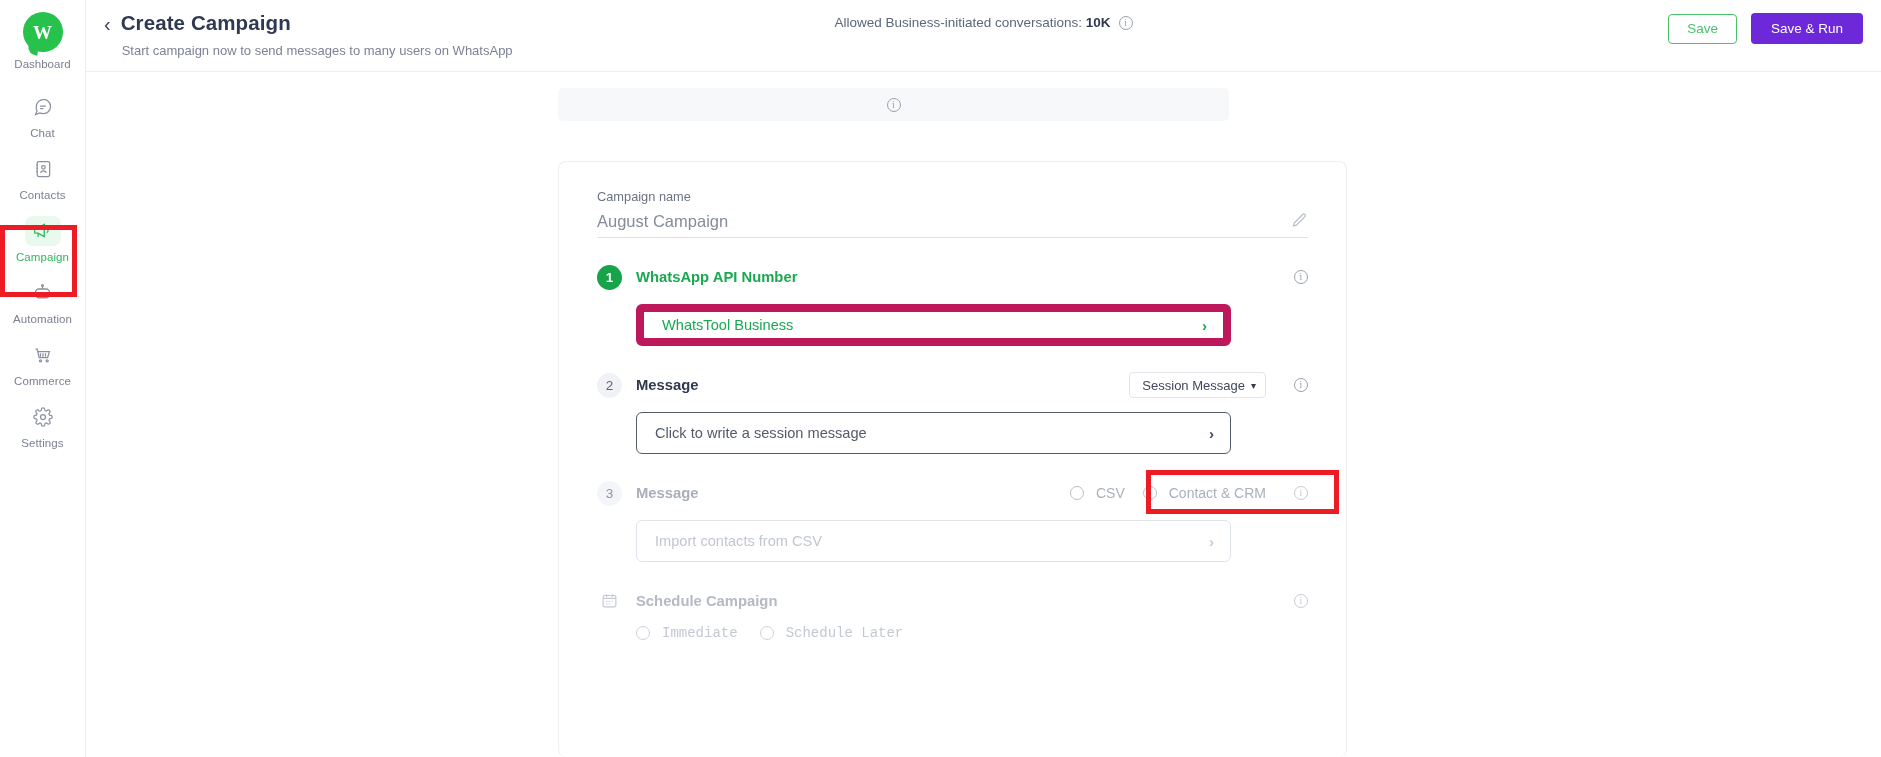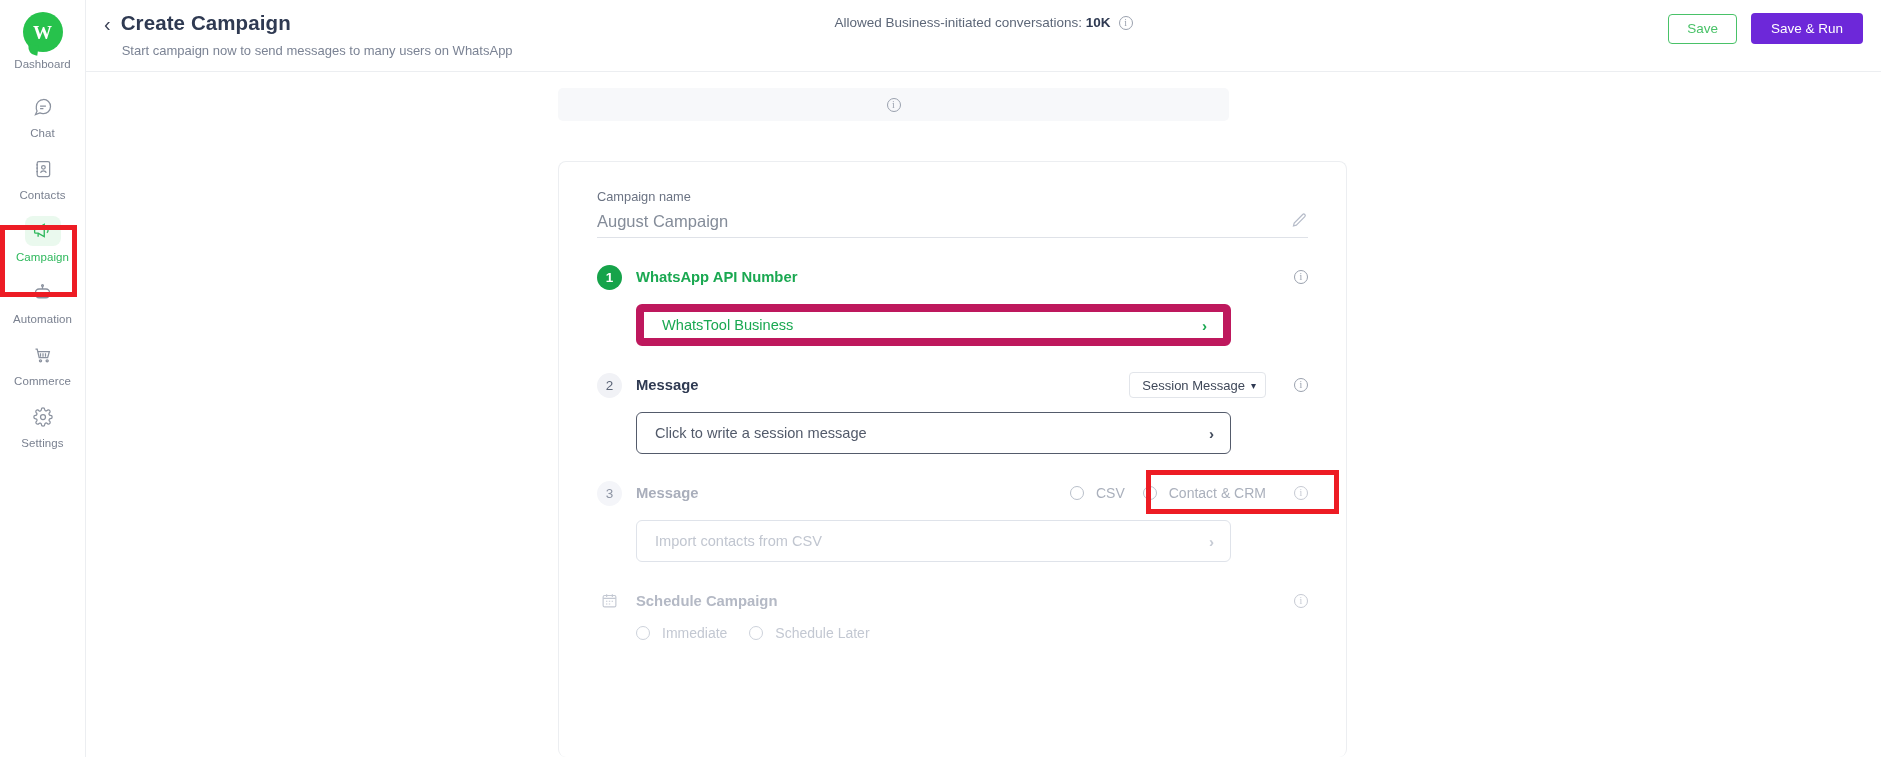--- a/index.html
+++ b/index.html
@@ -185,21 +185,21 @@
   .select-box.dark .sb-text { color: #525a6a; font-size: 14.6px; }
   .select-box.faint { border: 1.4px solid #dfe3ea; }
   .select-box.faint .sb-text { color: #c1c6d0; font-size: 14.6px; }
   .chev { font-size: 15px; font-weight: 700; }
   .chev.green { color: #1aa851; }
   .chev.dark { color: #414a5b; }
   .chev.faint { color: #c6cbd4; }
 
   .schedule-head { display: flex; align-items: center; gap: 14px; margin-top: 30px; }
   .sched-title { font-size: 14.8px; font-weight: 700; color: #b4b9c5; }
-  .sched-radios { margin: 16px 0 0 39px; display: flex; align-items: flex-end; gap: 22px; }
+  .sched-radios { margin: 16px 0 0 39px; display: flex; align-items: flex-end; gap: 22px; font-family: Liberation Mono, monospace; }
 
   .msg-highlight {
     position: absolute;
     left: 1060px; top: 398px;
     width: 193px; height: 44px;
     border: 5px solid #ed1c24;
     z-index: 30; pointer-events: none;
   }
 </style>
 </head>

